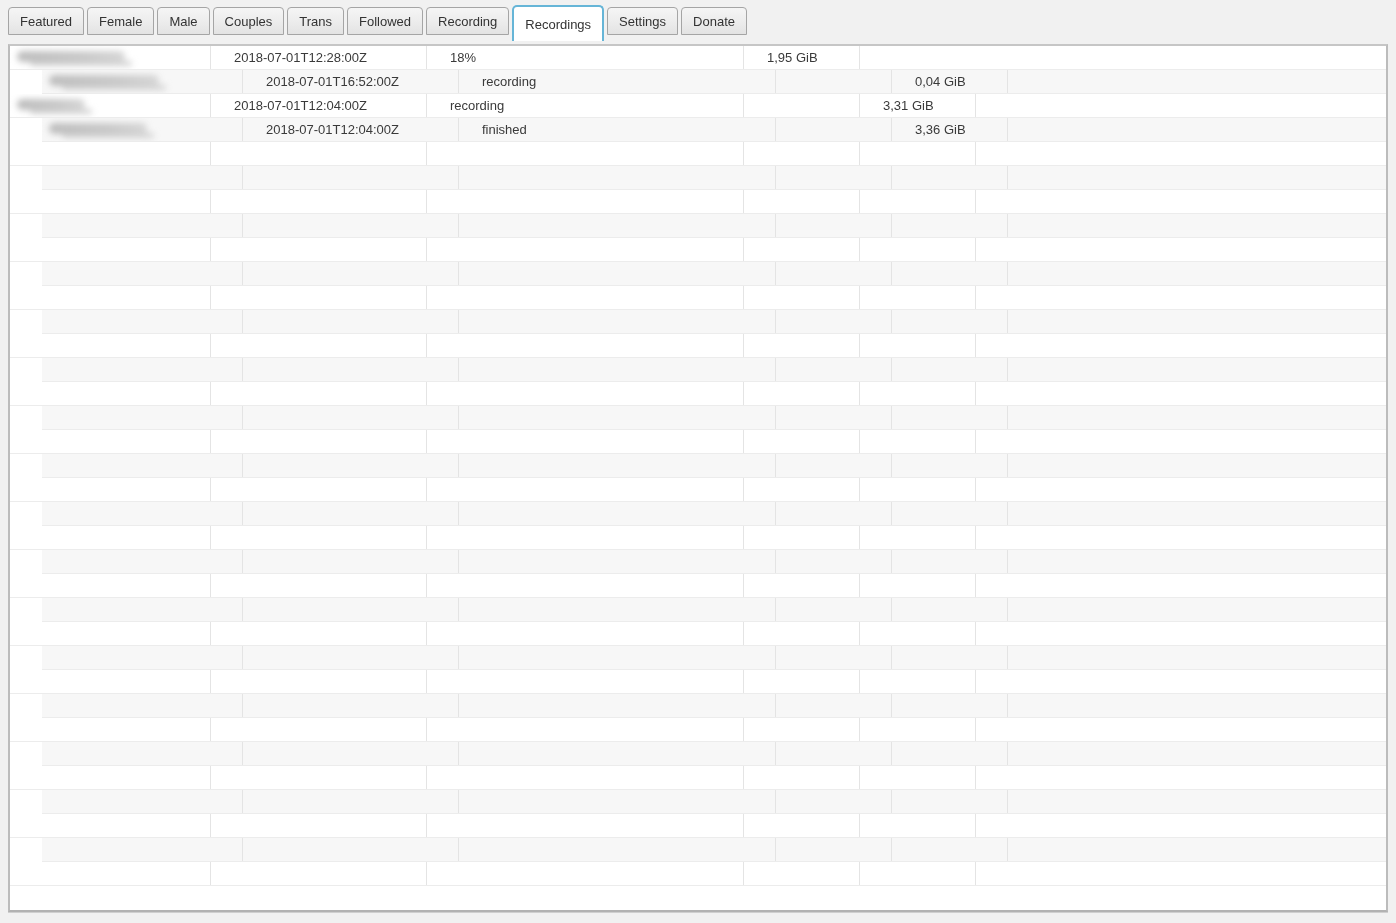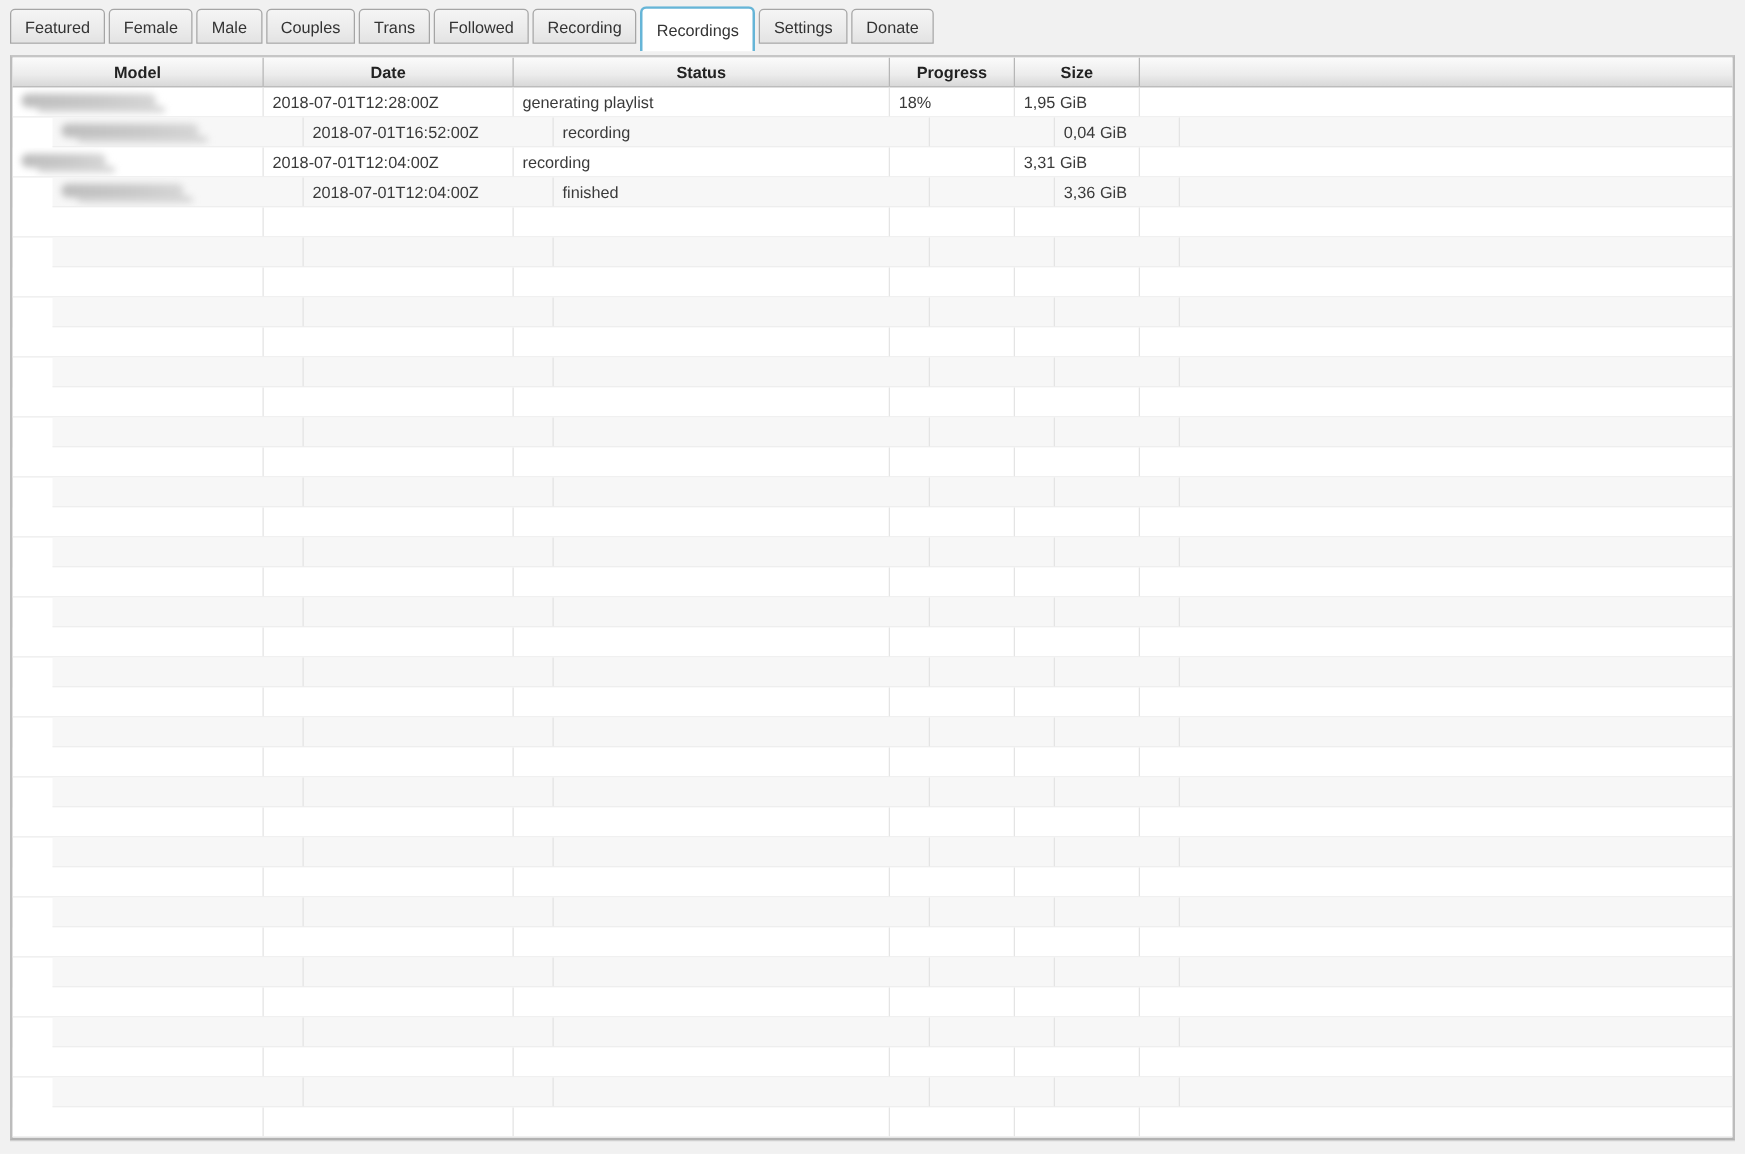--- a/index.html
+++ b/index.html
@@ -58,21 +58,21 @@
   }
   .hcell {
     display: flex; align-items: center; justify-content: center;
     font-size: 13px; font-weight: bold; color: #222;
     border-right: 1px solid #b6b6b6;
     overflow: hidden; white-space: nowrap;
   }
   .hcell:last-child { border-right: none; }
 
   .table-body { height: 843px; overflow: hidden; }
-  .row { background: #ffffff; border-bottom: 1px solid #ececec; }
+  .row { background: #ffffff; border-bottom: 1px solid #ececec; gap: 16px; }
   .row.alt { background: #f7f7f7; margin-left: 32px; }
   .cell {
     display: flex; align-items: center;
     padding: 0 7px;
     font-size: 13px; color: #3a3a3a;
     border-right: 1px solid #e4e4e4;
     overflow: hidden; white-space: nowrap;
   }
   .cell:last-child { border-right: none; }
 
@@ -94,35 +94,26 @@
       <button class="tab">Male</button>
       <button class="tab">Couples</button>
       <button class="tab">Trans</button>
       <button class="tab">Followed</button>
       <button class="tab">Recording</button>
       <button class="tab active">Recordings</button>
       <button class="tab">Settings</button>
       <button class="tab">Donate</button>
     </div>
   <div class="table-frame">
-    <div class="header-row">
-        <div class="hcell">Model</div>
-        <div class="hcell">Date</div>
-        <div class="hcell">Status</div>
-        <div class="hcell">Progress</div>
-        <div class="hcell">Size</div>
-        <div class="hcell"></div>
-      </div>
     <div class="table-body">
         <div class="row">
           <div class="cell">
             <span class="redacted" style="width: 108px;"></span>
           </div>
           <div class="cell">2018-07-01T12:28:00Z</div>
-          <div class="cell">generating playlist</div>
           <div class="cell">18%</div>
           <div class="cell">1,95 GiB</div>
           <div class="cell"></div>
         </div>
         <div class="row alt">
           <div class="cell">
             <span class="redacted" style="width: 110px;"></span>
           </div>
           <div class="cell">2018-07-01T16:52:00Z</div>
           <div class="cell">recording</div>

